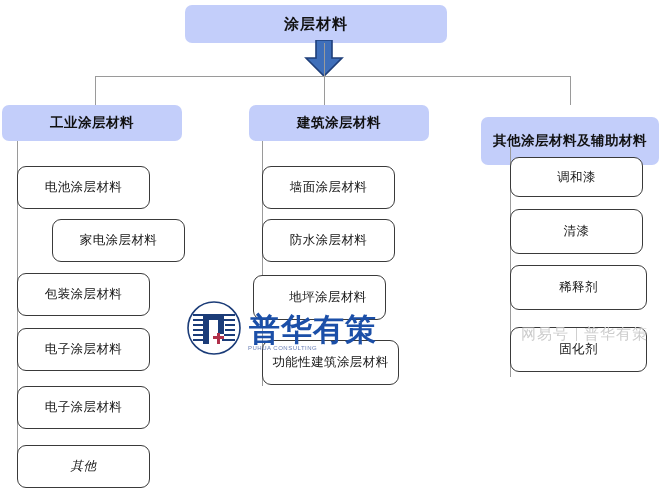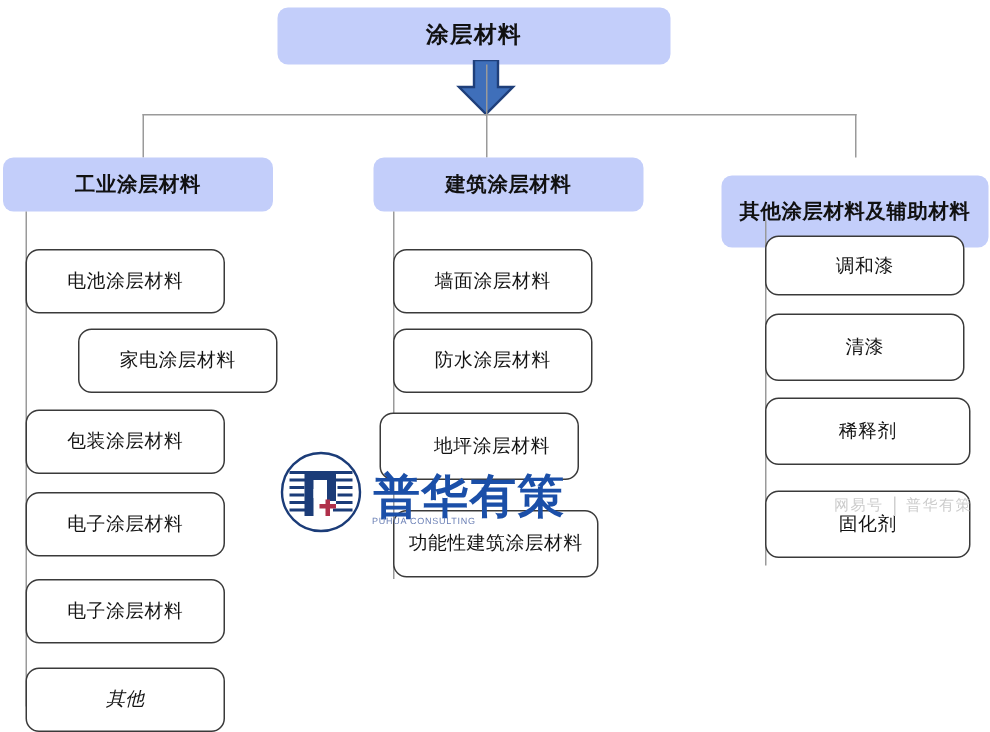--- a/index.html
+++ b/index.html
@@ -73,21 +73,21 @@
     font-size: 6px;
     color: #6a7fb5;
     letter-spacing: .5px;
     pointer-events: none;
   }
   .wm-corner {
     position: absolute;
     right: 12px; bottom: 12px;
     display: flex; align-items: center; gap: 7px;
     color: #cccccc;
-    font-size: 10px;
+    font-size: 15px;
     letter-spacing: 1px;
     pointer-events: none;
   }
   .wm-divider { width: 1px; height: 13px; background: #cfcfcf; display: inline-block; }
 </style>
 </head>
 <body>
 
 <div id="canvas">
 

